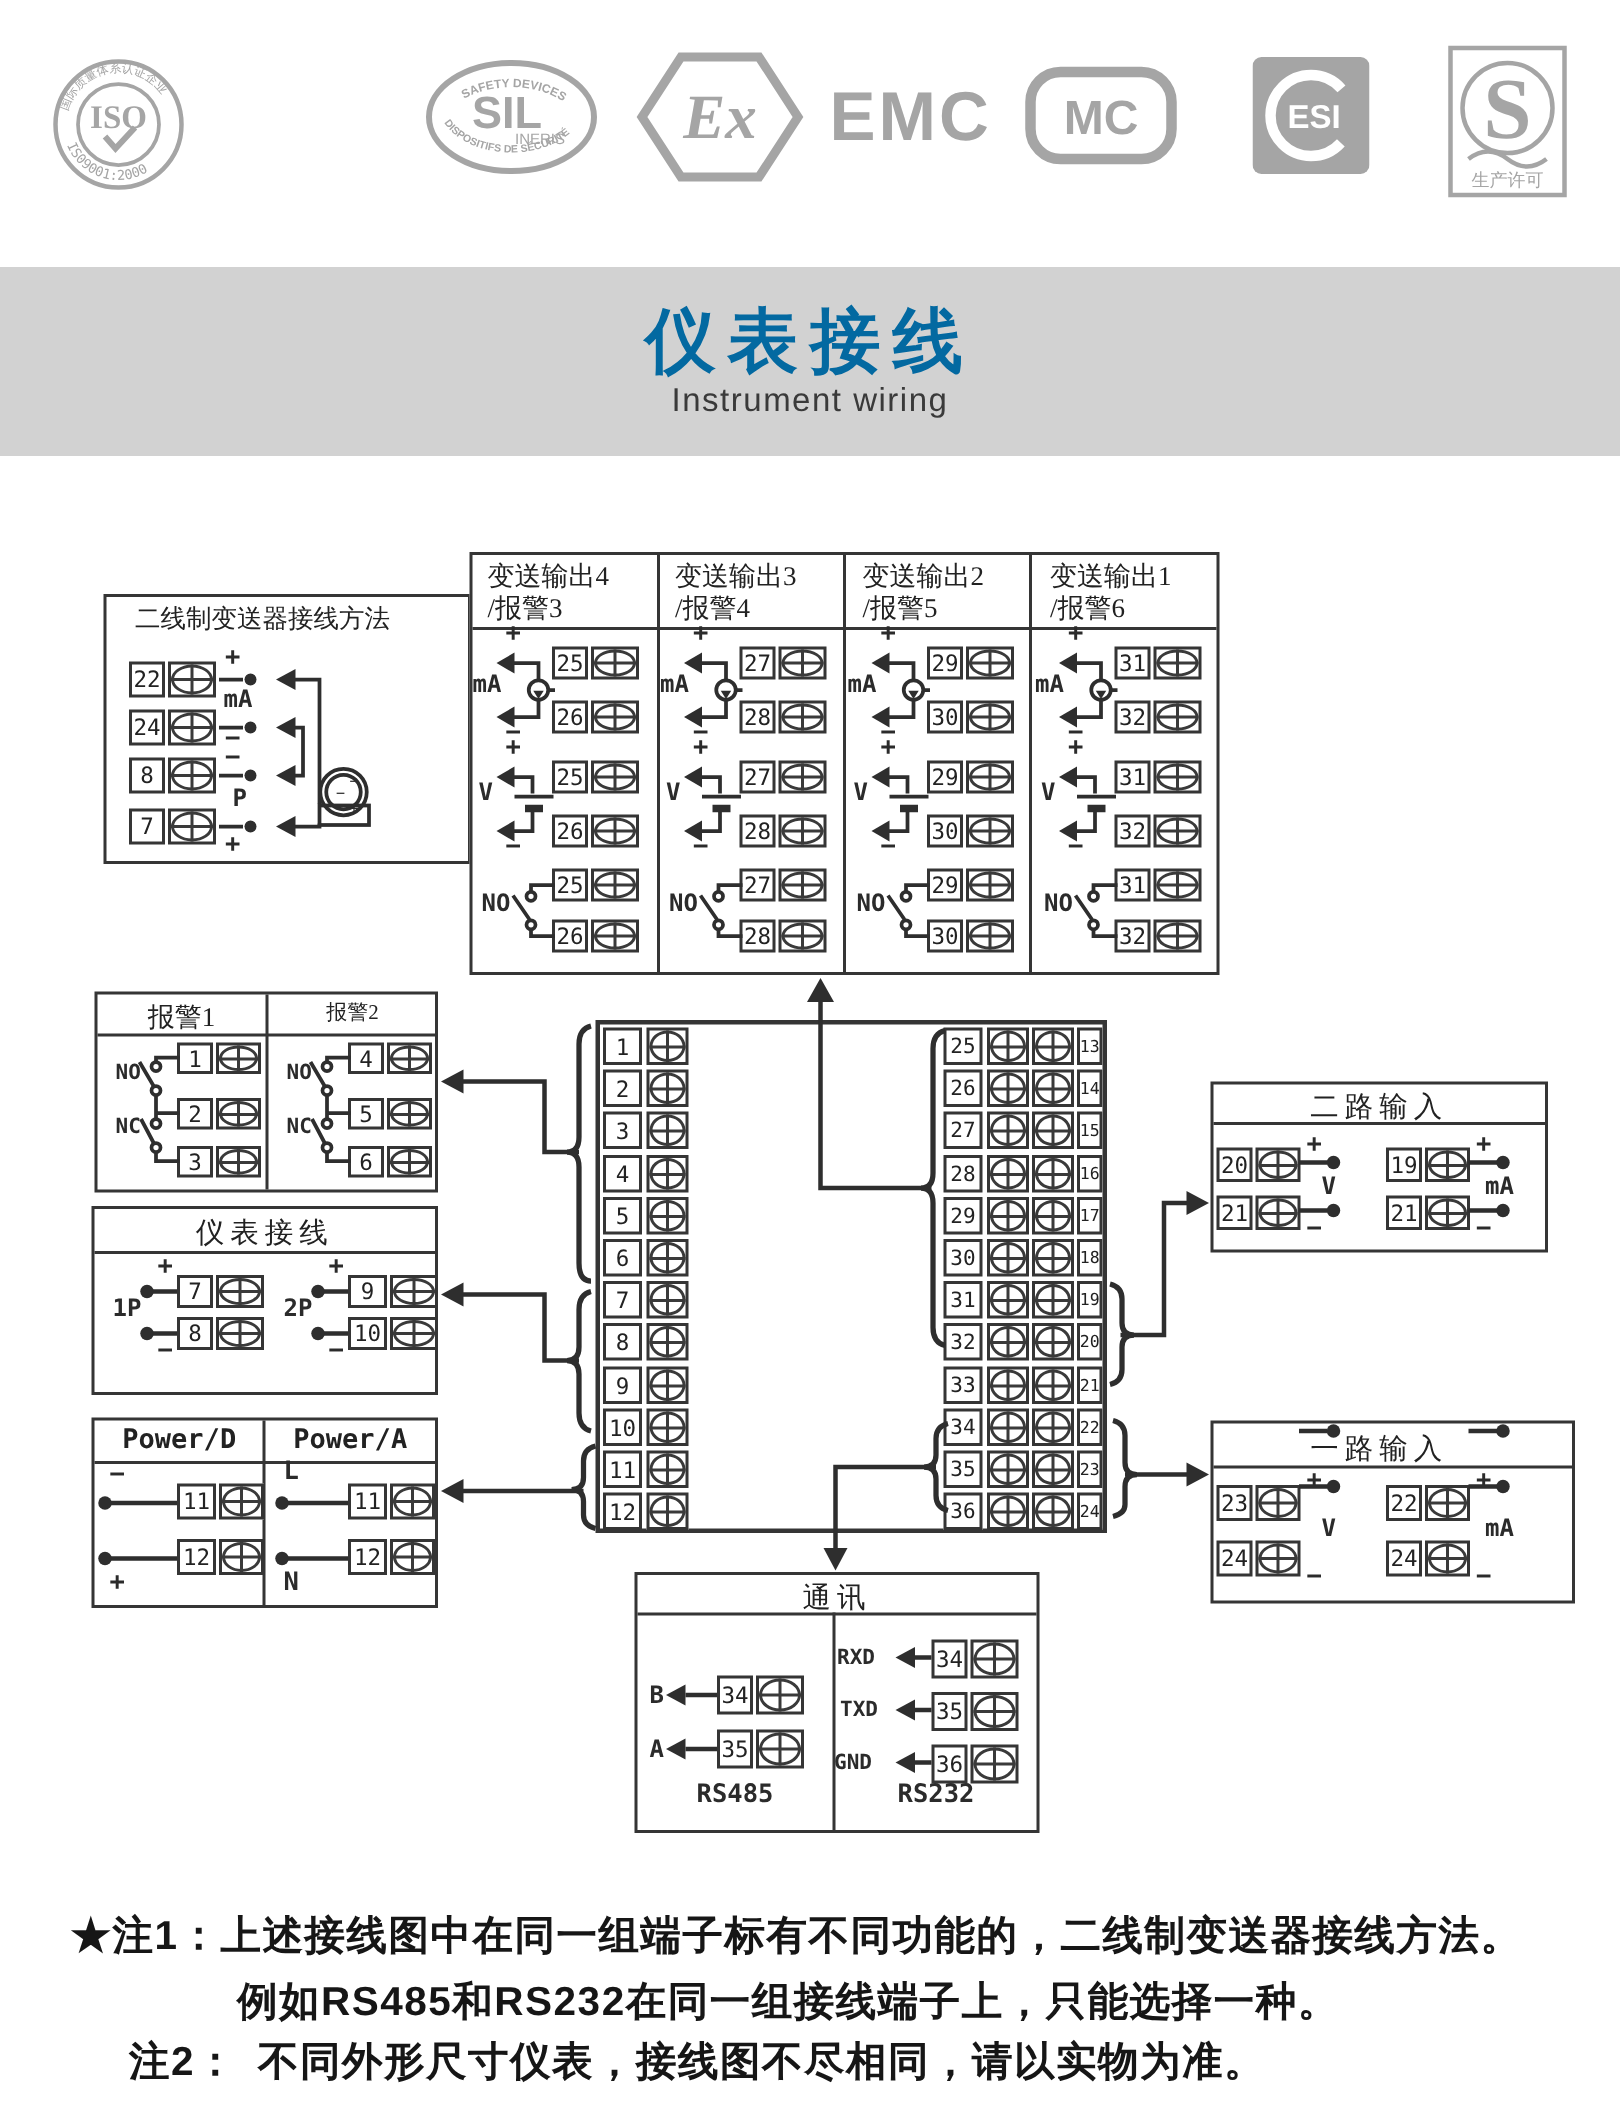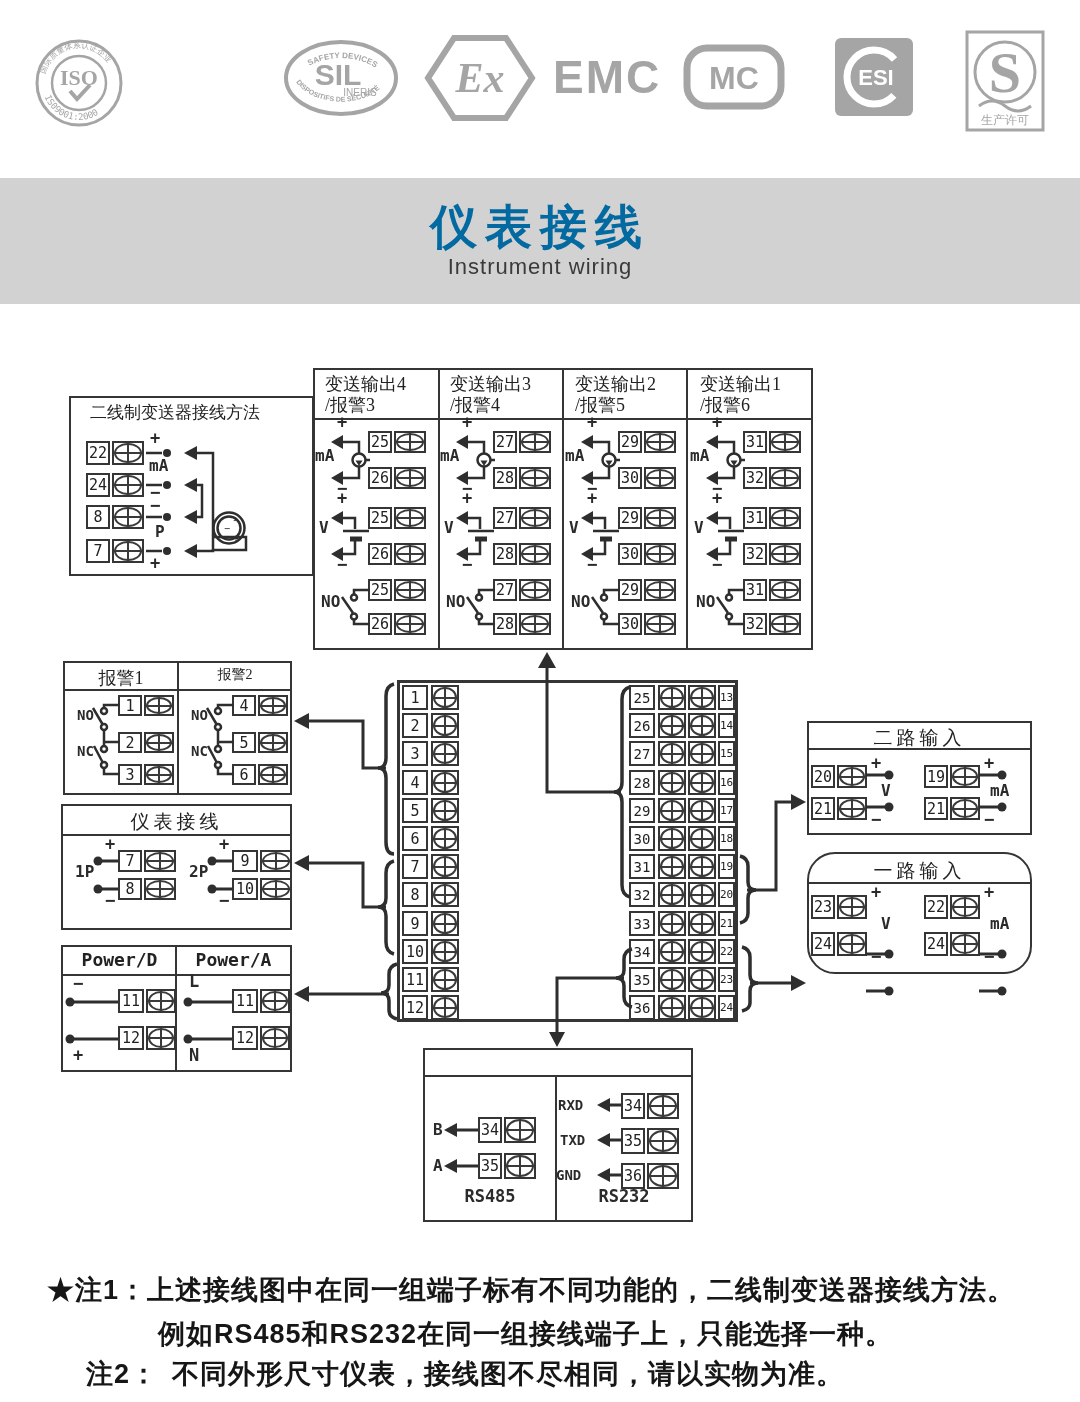--- a/index.html
+++ b/index.html
@@ -379,40 +379,41 @@
     <span class="lbl" style="left:62px;top:86px;">−</span>
     <div class="tnum" style="left:115px;top:42px;width:24px;height:23px;">19</div>
     <div class="screw" style="left:141px;top:42px;width:30px;height:23px;"></div>
     <div class="tnum" style="left:115px;top:74px;width:24px;height:23px;">21</div>
     <div class="screw" style="left:141px;top:74px;width:30px;height:23px;"></div>
     <span class="lbl" style="left:175px;top:30px;">+</span>
     <span class="lbl mid" style="left:181px;top:58px;">mA</span>
     <span class="lbl" style="left:175px;top:86px;">−</span>
   </div>
 
-  <div class="box" style="left:807px;top:852px;width:225px;height:122px;border-radius:28px;">
+  <div class="box" style="left:807px;top:947px;width:243px;height:122px;">
     <div class="btitle center" style="left:0;top:4px;width:221px;font-size:19px;letter-spacing:4px;">一路输入</div>
     <div class="hdrline" style="top:28px;"></div>
     <div class="tnum" style="left:2px;top:41px;width:24px;height:24px;">23</div>
     <div class="screw" style="left:28px;top:41px;width:30px;height:24px;"></div>
     <div class="tnum" style="left:2px;top:78px;width:24px;height:24px;">24</div>
     <div class="screw" style="left:28px;top:78px;width:30px;height:24px;"></div>
     <span class="lbl" style="left:62px;top:28px;">+</span>
     <span class="lbl mid" style="left:72px;top:60px;">V</span>
     <span class="lbl" style="left:62px;top:92px;">−</span>
     <div class="tnum" style="left:115px;top:41px;width:24px;height:24px;">22</div>
     <div class="screw" style="left:141px;top:41px;width:30px;height:24px;"></div>
     <div class="tnum" style="left:115px;top:78px;width:24px;height:24px;">24</div>
     <div class="screw" style="left:141px;top:78px;width:30px;height:24px;"></div>
     <span class="lbl" style="left:175px;top:28px;">+</span>
     <span class="lbl mid" style="left:181px;top:60px;">mA</span>
     <span class="lbl" style="left:175px;top:92px;">−</span>
   </div>
 
   <div class="box" style="left:423px;top:1048px;width:270px;height:174px;">
+    <div class="btitle center" style="left:0;top:2px;width:266px;font-size:19px;letter-spacing:4px;">通讯</div>
     <div class="hdrline" style="top:25px;"></div>
     <div class="sep" style="left:130px;top:25px;width:2px;height:145px;"></div>
     <span class="lbl mid" style="left:8px;top:70px;">B</span>
     <div class="tnum" style="left:53px;top:67px;width:24px;height:26px;">34</div>
     <div class="screw" style="left:79px;top:67px;width:32px;height:26px;"></div>
     <span class="lbl mid" style="left:8px;top:106px;">A</span>
     <div class="tnum" style="left:53px;top:103px;width:24px;height:26px;">35</div>
     <div class="screw" style="left:79px;top:103px;width:32px;height:26px;"></div>
     <div class="lbl center" style="left:0;top:136px;width:130px;text-align:center;font-size:17px;">RS485</div>
     <span class="lbl small" style="left:133px;top:47px;">RXD</span>

